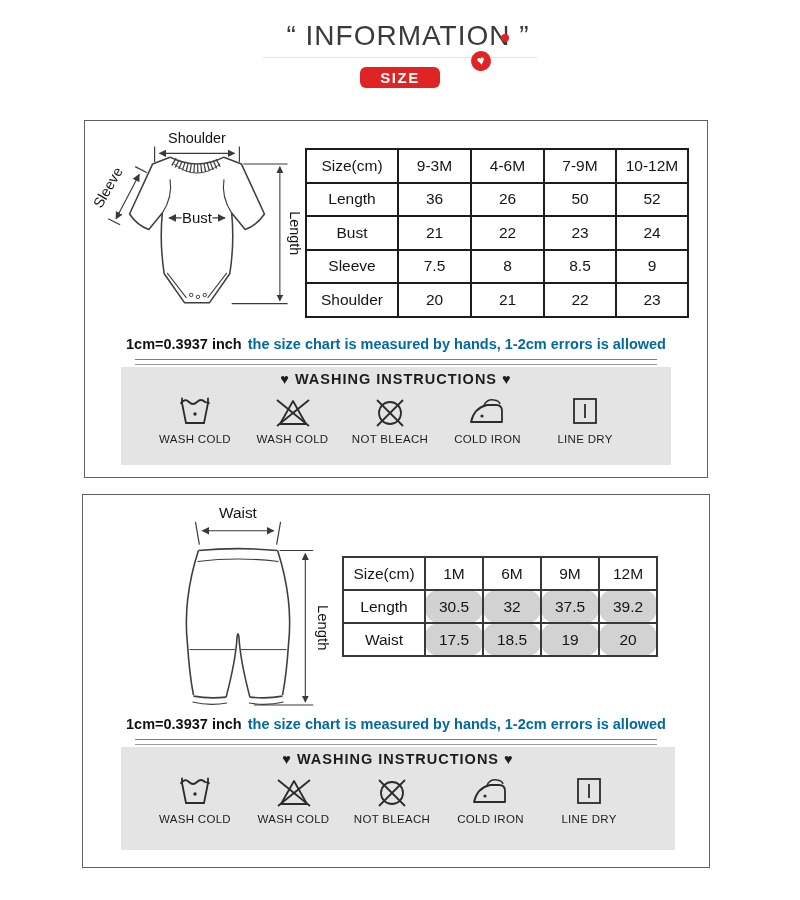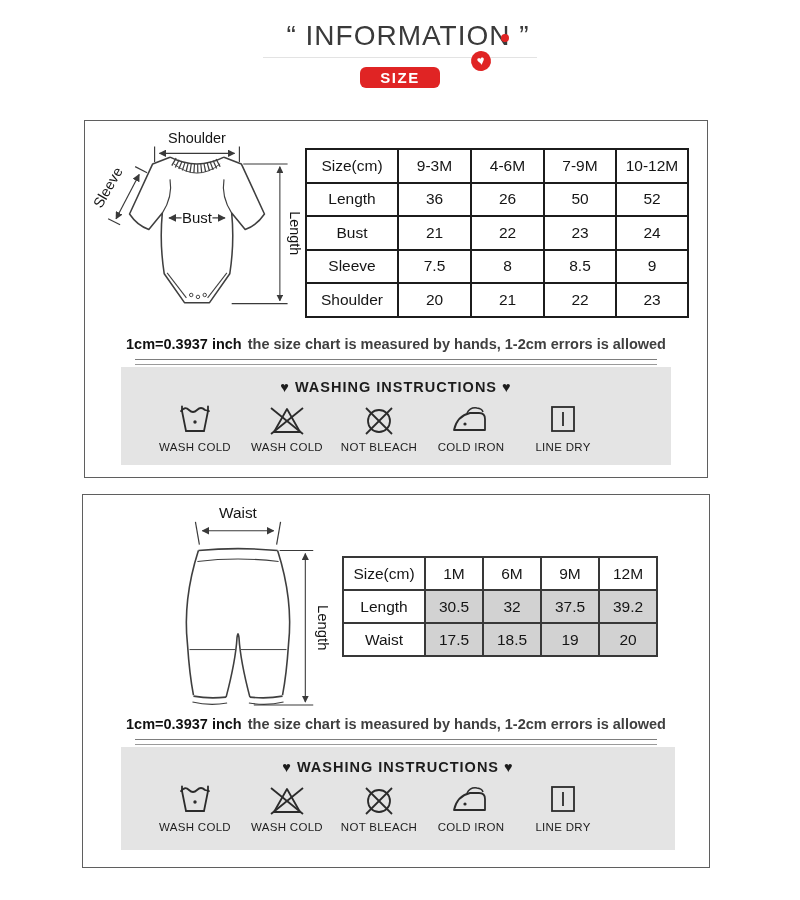--- a/index.html
+++ b/index.html
@@ -28,40 +28,40 @@
   .svg-2{left:56px;top:6px;}
   .diagram-svg text{fill:#151515;}
 
   
   table{border-collapse:collapse;table-layout:fixed;position:absolute;background:#fff;}
   td{text-align:center;vertical-align:middle;padding:0;font-size:15.5px;color:#151515;}
   .t1{left:220px;top:27px;}
   .t1 td{border:2px solid #1c1c1c;height:31.5px;}
   .t2{left:259px;top:61px;}
   .t2 td{border:2px solid #383838;height:31px;}
-  .t2 td.shade{background:#d2d2d2;}
+  .t2 td.shade{background:#d2d2d2;border-radius:14px;}
 
   
   .note{position:absolute;left:0;right:0;text-align:center;font-size:14.5px;font-weight:bold;white-space:nowrap;}
   .note-1{top:215px;}
   .note-2{top:221px;}
   .note .black{color:#111;margin-right:6px;}
-  .note .red{color:#404040;}
+  .note .red{color:#0369a1;}
   .note-underline{position:absolute;left:50%;transform:translateX(-50%);width:522px;height:4px;
                   border-top:1px solid #7d7d7d;border-bottom:1px solid #9a9a9a;}
   .nu-1{top:238px;}
   .nu-2{top:244px;}
 
   
   .washing{position:absolute;background:#e4e4e4;}
   .wash-1{left:36px;top:246px;width:550px;height:98px;}
   .wash-2{left:38px;top:252px;width:554px;height:103px;}
-  .wash-title{margin-top:12px;text-align:center;font-size:14.5px;font-weight:bold;
+  .wash-title{margin-top:4px;text-align:center;font-size:14.5px;font-weight:bold;
               letter-spacing:1px;color:#1c1c1c;}
-  .wash-items{display:flex;justify-content:flex-start;padding:7px 40px 0 28px;}
+  .wash-items{display:flex;justify-content:space-between;padding:7px 40px 0 28px;}
   .wash-item{display:flex;flex-direction:column;align-items:center;width:92px;}
   .wash-item svg{display:block;}
   .wash-label{margin-top:5px;font-size:11.5px;letter-spacing:.3px;color:#1d1d1d;white-space:nowrap;}
 </style>
 </head>
 <body>
 
 <div class="page">
 
   <div class="hd-title">“ INFORMATION ”</div>

